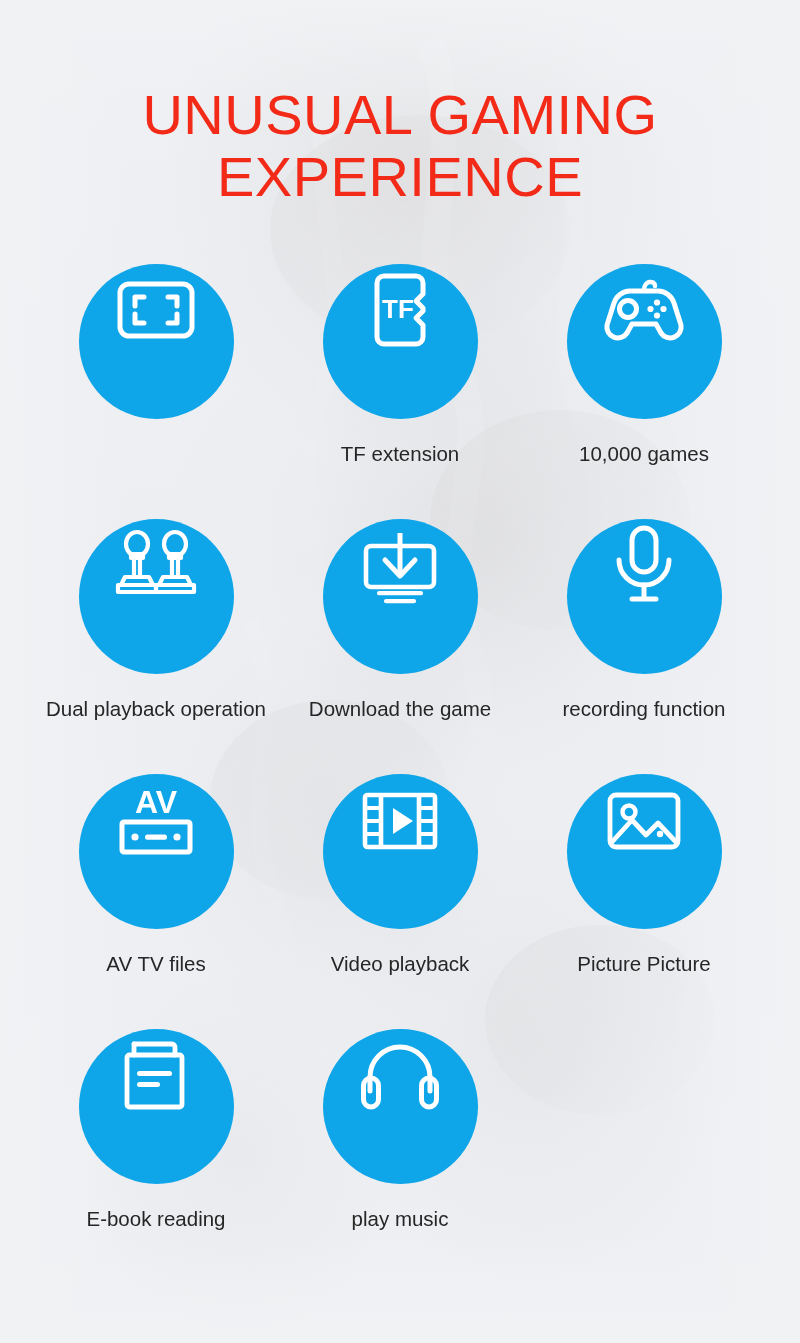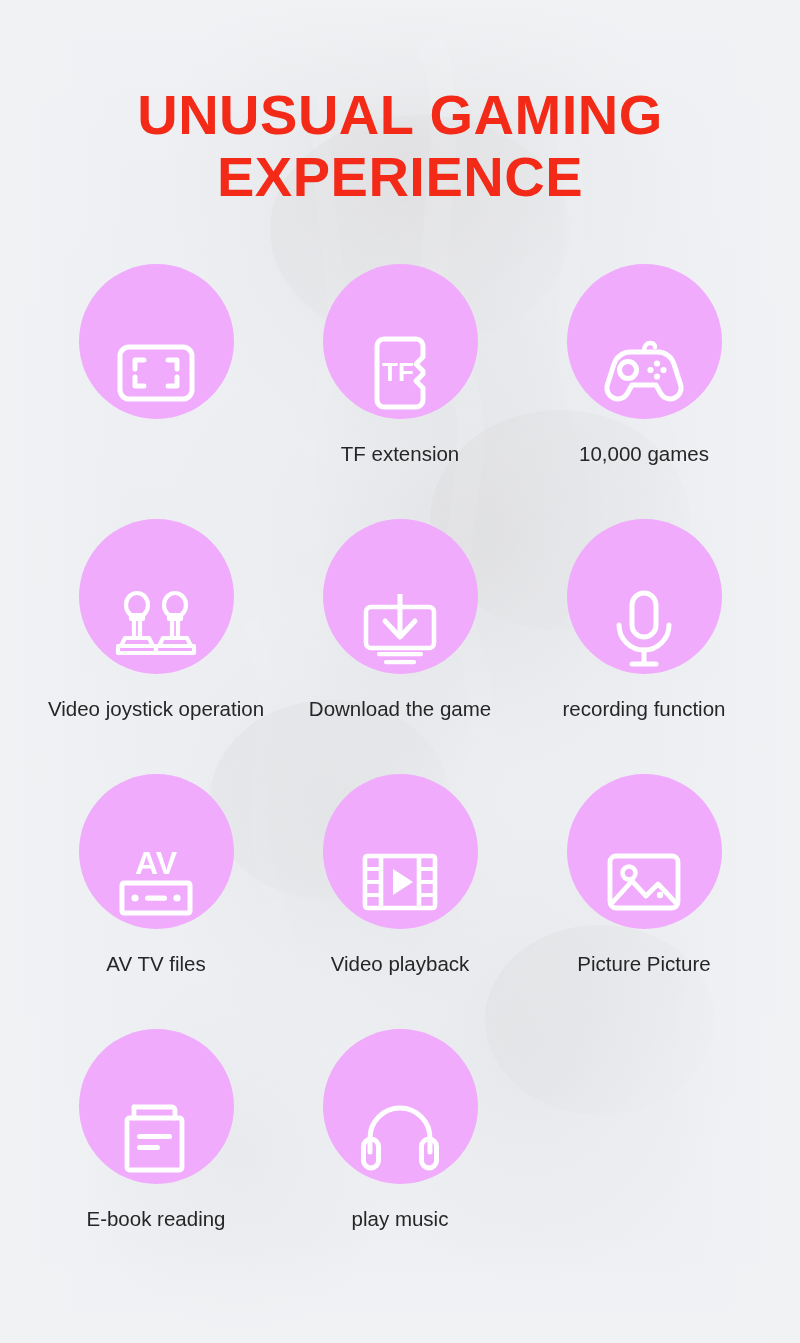--- a/index.html
+++ b/index.html
@@ -65,21 +65,21 @@
   }
 
   
   .heading {
     padding-top: 84px;
     text-align: center;
   }
   .heading .line {
     display: block;
     color: #F22A17;
-    font-weight: 700;
+    font-weight: 400;
     font-size: 56px;
     line-height: 62px;
     letter-spacing: 0.5px;
   }
 
   
   .grid {
     margin-top: 56px;
     display: grid;
     grid-template-columns: repeat(3, 1fr);
@@ -89,23 +89,23 @@
   .cell {
     display: flex;
     flex-direction: column;
     align-items: center;
     height: 255px;
   }
   .badge {
     width: 155px;
     height: 155px;
     border-radius: 50%;
-    background: #f0abfc;
+    background: #0ea5e9;
     display: flex;
-    align-items: flex-end;
+    align-items: flex-start;
     justify-content: center;
     flex: none;
   }
   .badge svg { display:block; }
   .caption {
     margin-top: 22px;
     color: #262626;
     font-size: 20.5px;
     line-height: 26px;
     text-align: center;
@@ -198,21 +198,21 @@
             <path d="M16 58 h24 l4 8 H12 Z"></path>
             <path d="M9 66 h38 v7 H9 Z"></path>
             <ellipse cx="66" cy="25" rx="11" ry="12"></ellipse>
             <path d="M60 35 h12 v4 h-12 z"></path>
             <path d="M63 39 h6 v19 h-6 z"></path>
             <path d="M54 58 h24 l4 8 H50 Z"></path>
             <path d="M47 66 h38 v7 H47 Z"></path>
           </g>
         </svg>
       </div>
-      <div class="caption">Video joystick operation</div>
+      <div class="caption">Dual playback operation</div>
     </div>
 
     <div class="cell">
       <div class="badge">
         <svg width="94" height="94" viewBox="0 0 94 94">
           <path d="M18 27 H76 a5 5 0 0 1 5 5 V63 a5 5 0 0 1 -5 5 H18 a5 5 0 0 1 -5 -5 V32 a5 5 0 0 1 5 -5 Z" fill="none" stroke="#fff" stroke-width="4.6" stroke-linejoin="round"></path>
           <path d="M47 14 V56" fill="none" stroke="#fff" stroke-width="5" stroke-linecap="butt"></path>
           <path d="M32 41 L47 57 L62 41" fill="none" stroke="#fff" stroke-width="5" stroke-linecap="round" stroke-linejoin="round"></path>
           <rect x="24" y="72" width="46" height="4.2" rx="2" fill="#fff"></rect>
           <rect x="31" y="80" width="32" height="4.2" rx="2" fill="#fff"></rect>

